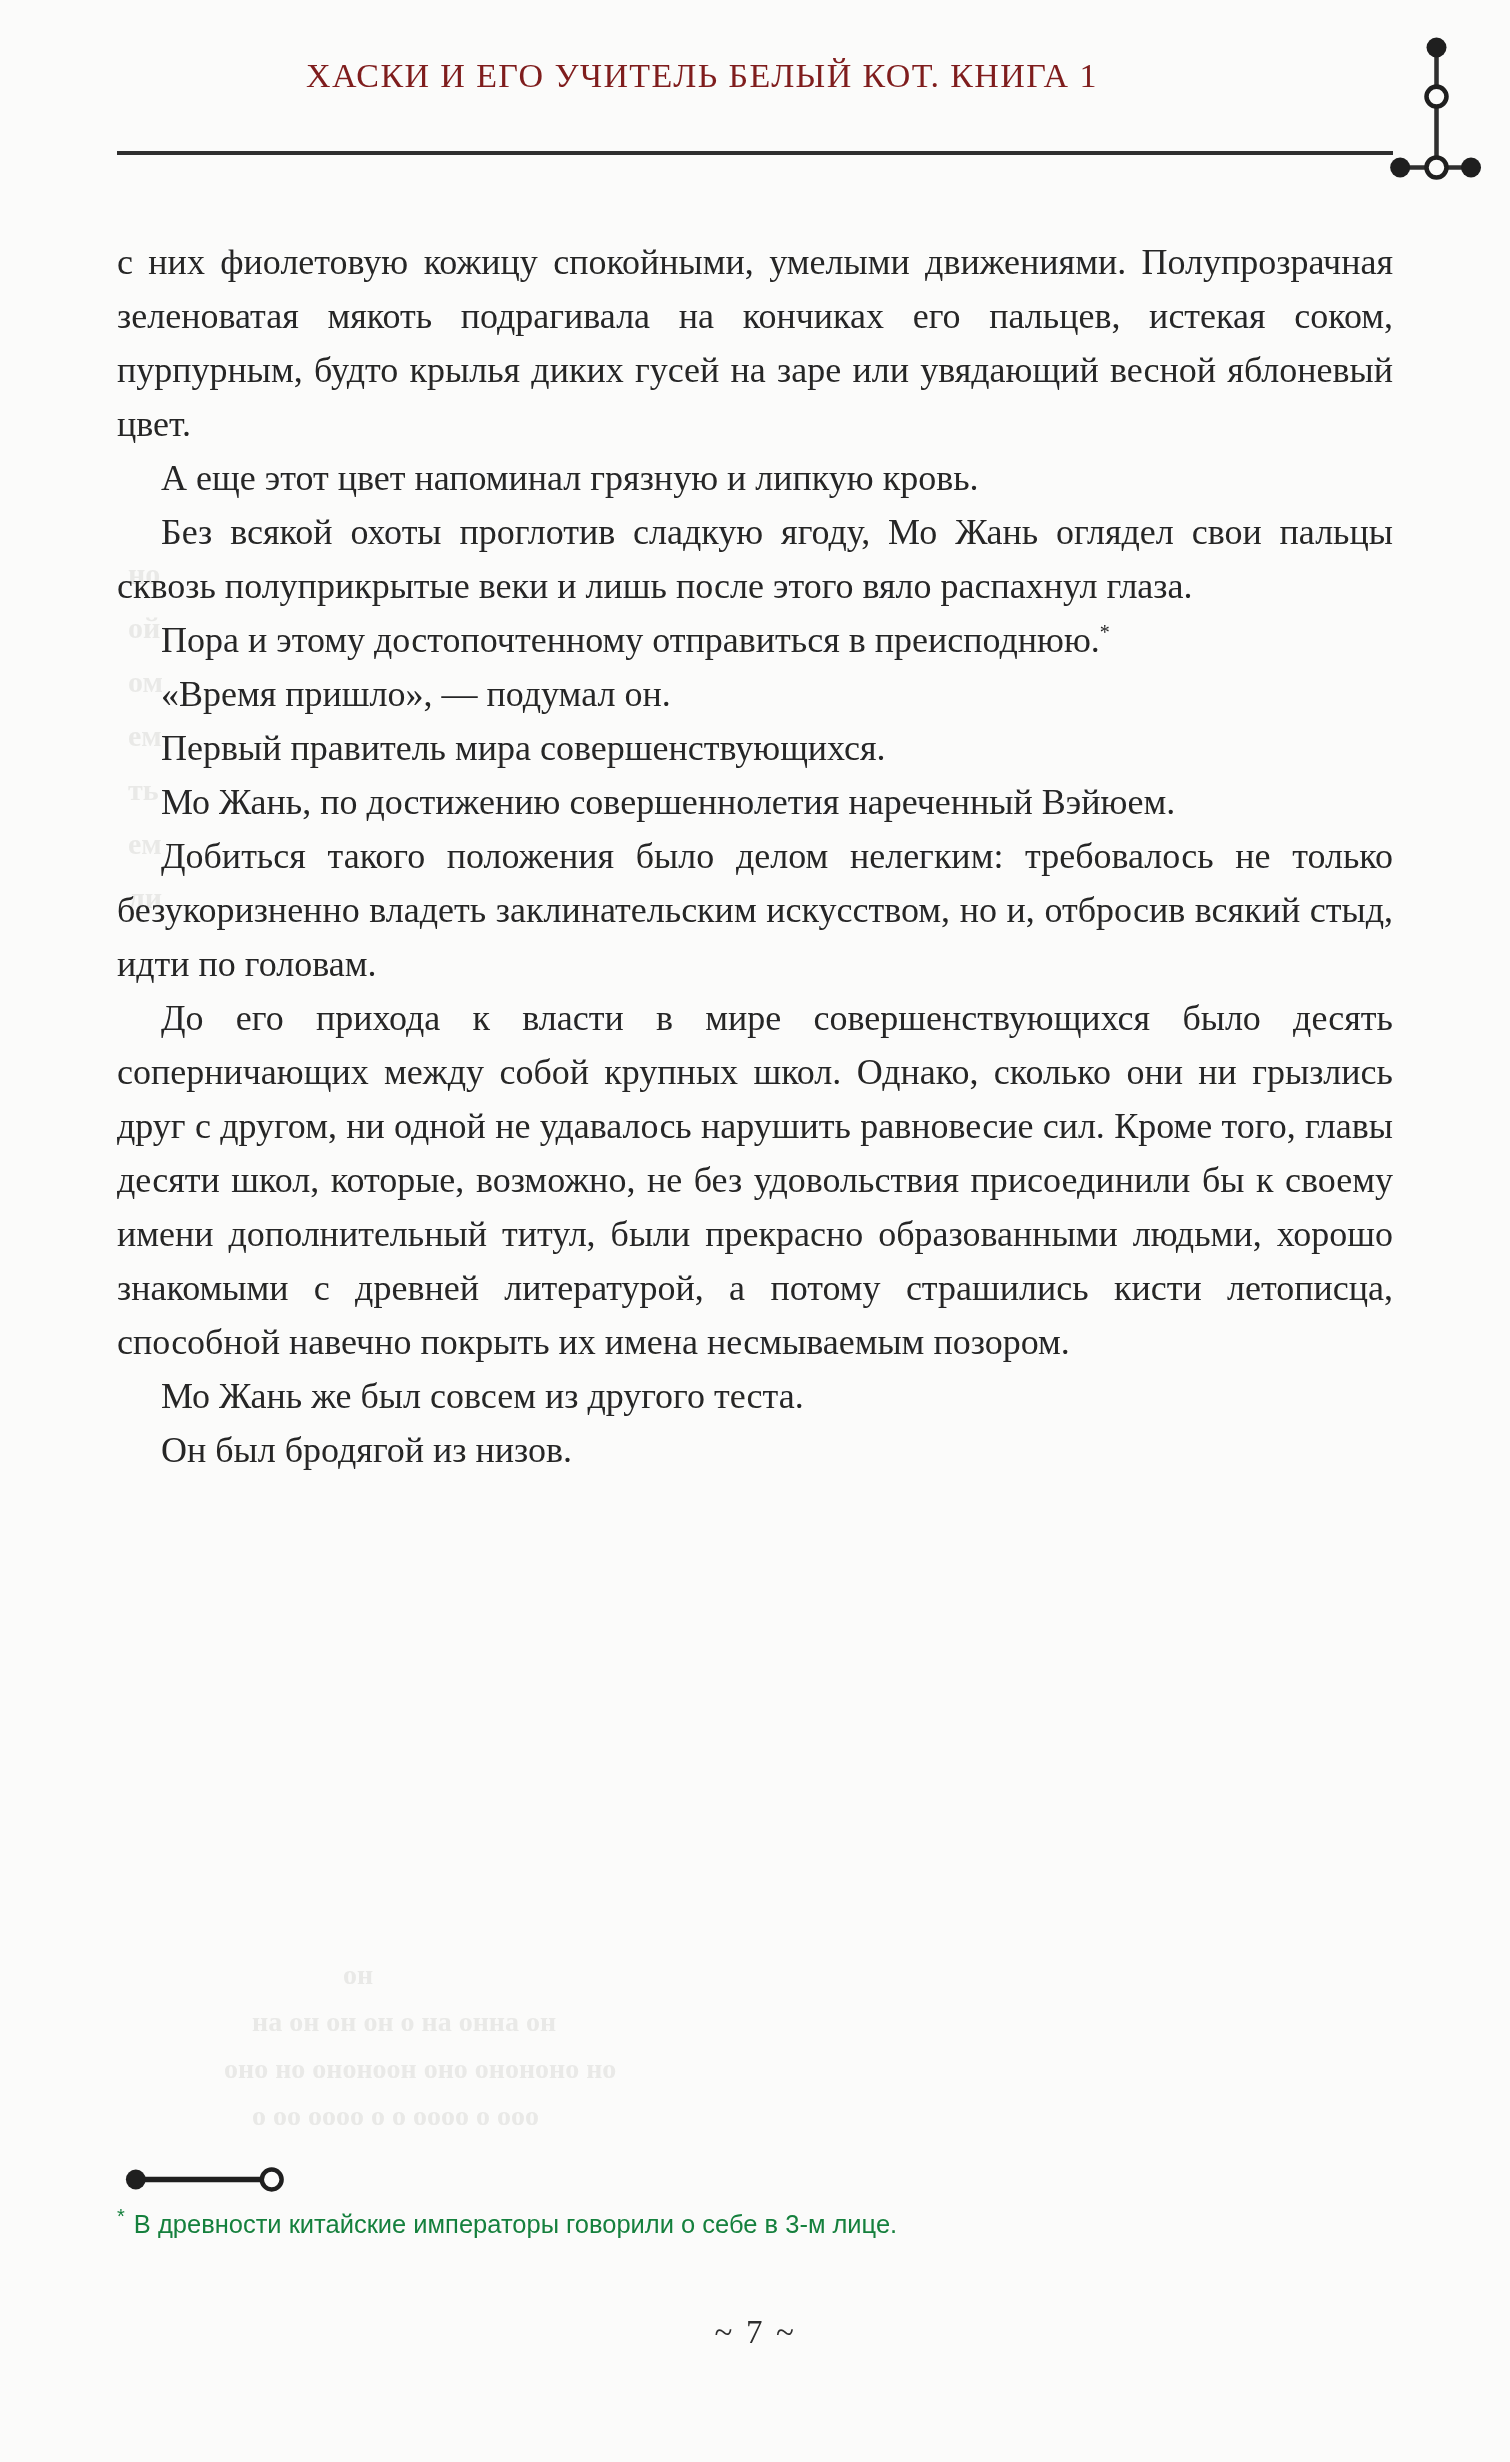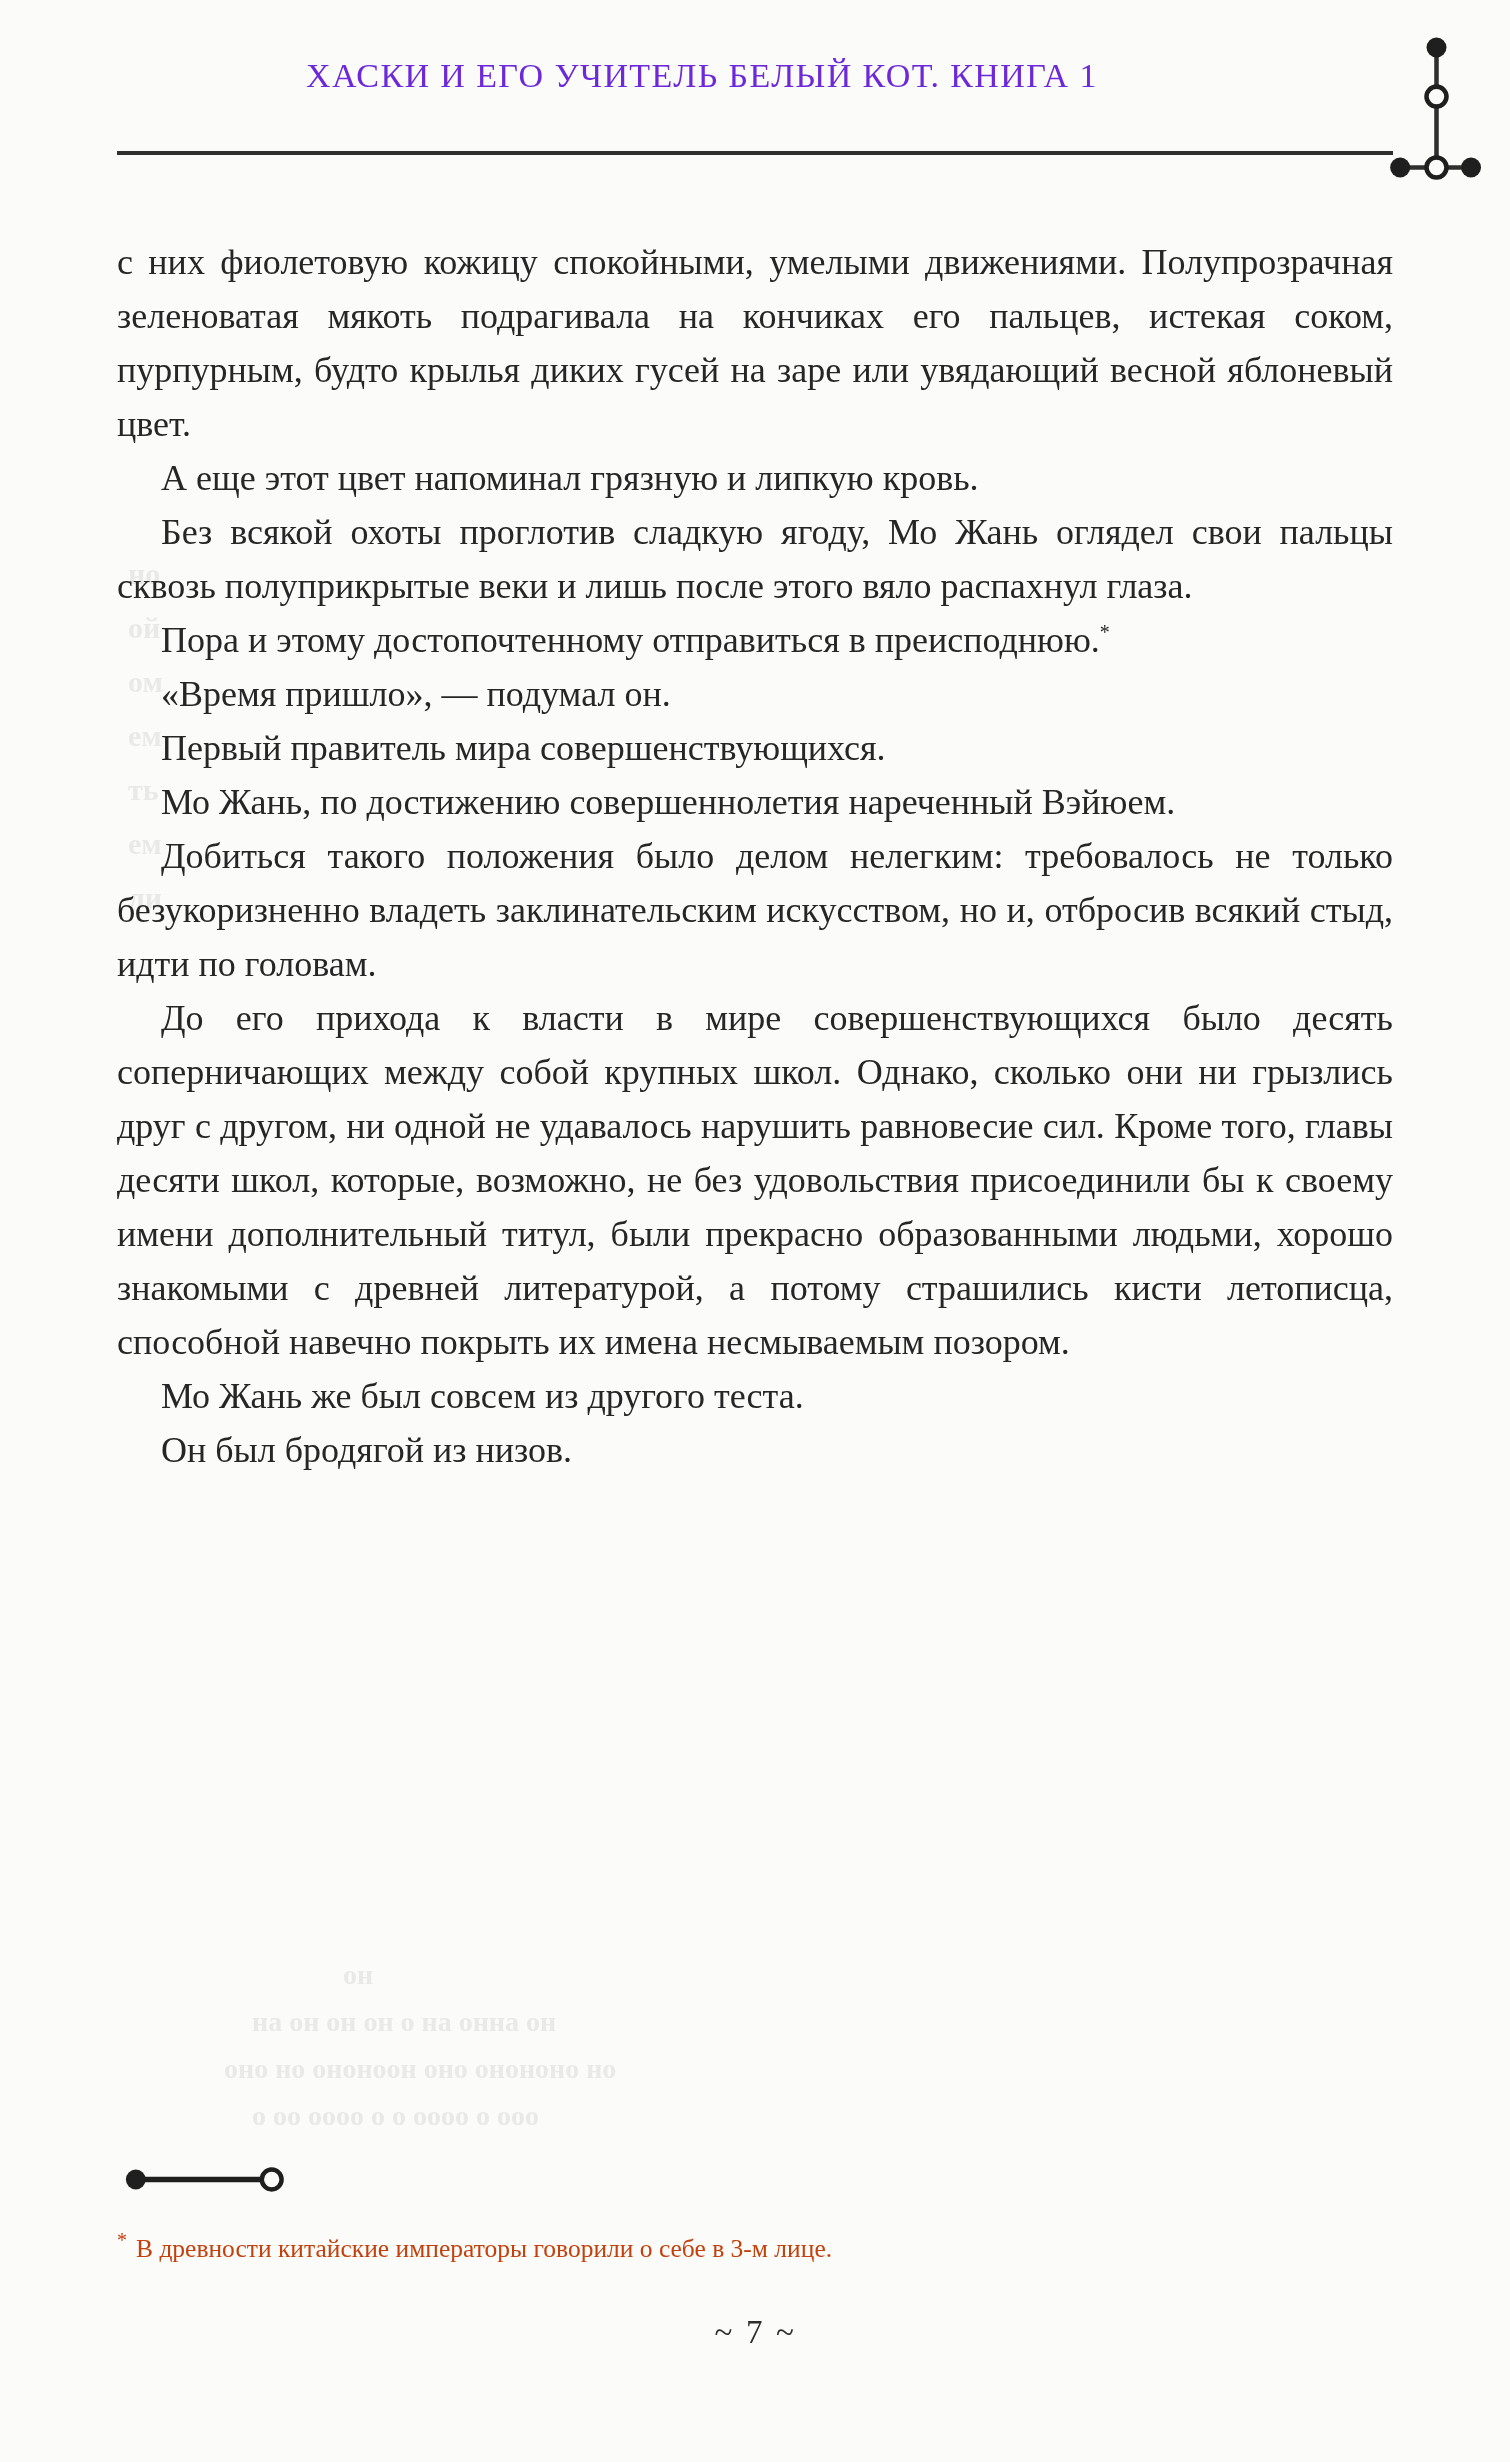--- a/index.html
+++ b/index.html
@@ -28,21 +28,21 @@
   }
   .header-title {
     position: absolute;
     left: 0;
     top: 57px;
     width: 1404px;
     text-align: center;
     font-family: "Liberation Serif", serif;
     font-size: 34px;
     letter-spacing: 1.4px;
-    color: #6d28d9;
+    color: #7f1d1d;
     white-space: nowrap;
   }
   .header-rule {
     position: absolute;
     left: 117px;
     top: 151px;
     width: 1276px;
     height: 3.6px;
     background: #2f2f2f;
   }
@@ -88,25 +88,24 @@
     left: 117px;
     top: 2166px;
     width: 1276px;
     height: 27px;
   }
   .footnote {
     position: absolute;
     left: 117px;
     top: 2199px;
     width: 1276px;
-    font-family: Liberation Serif, serif;
+    font-family: Liberation Sans, sans-serif;
     font-size: 25.5px;
     line-height: 35px;
-    color: #c2410c;
-    margin-top: 24px;
+    color: #15803d;
   }
   .footnote .marker {
     font-size: 20px;
     vertical-align: super;
     margin-right: 9px;
   }
 
   
   .folio {
     position: absolute;

